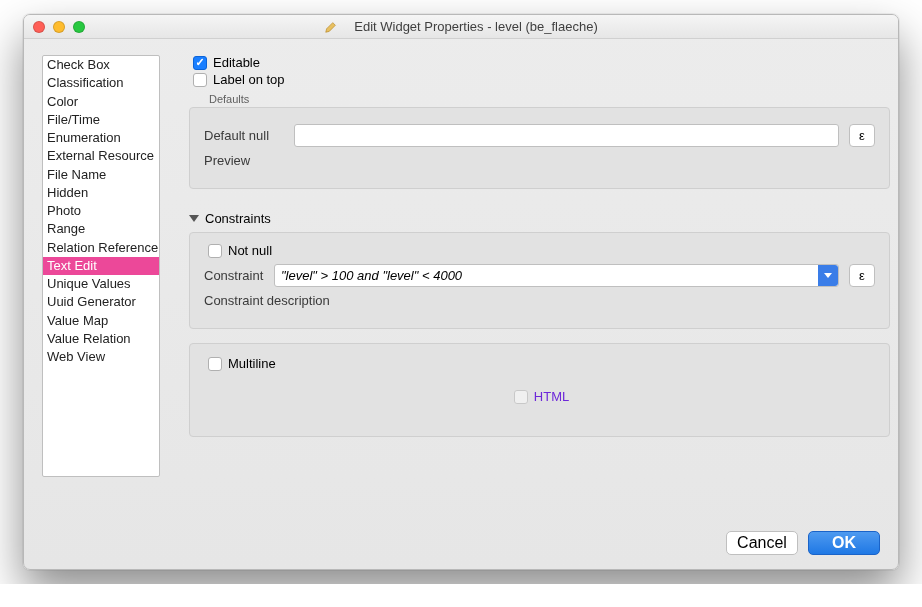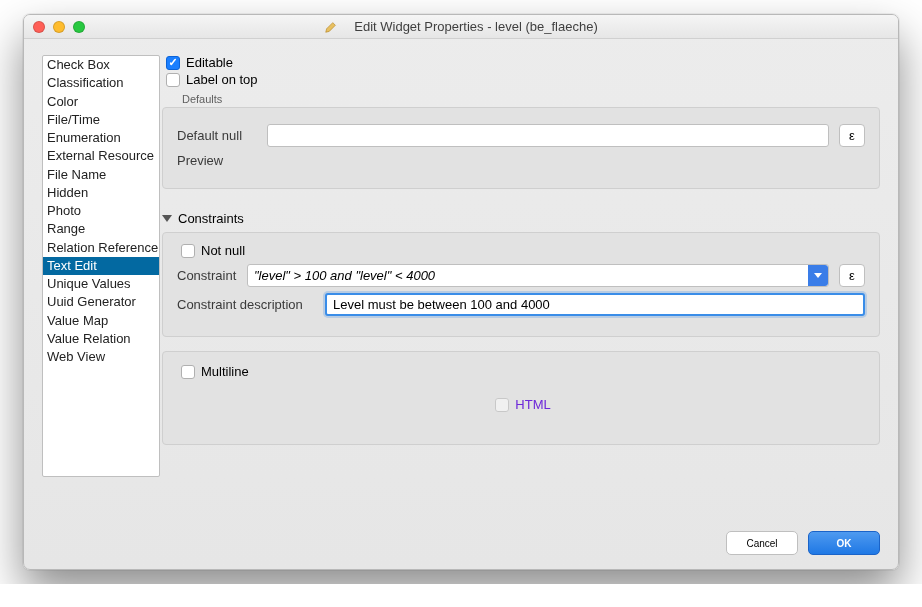--- a/index.html
+++ b/index.html
@@ -31,37 +31,37 @@
   align-items: center;
   position: relative;
 }
 .traffic { display: flex; gap: 8px; margin-left: 9px; }
 .light { width: 12px; height: 12px; border-radius: 50%; border: 0.5px solid rgba(0,0,0,0.15); }
 .red { background: #ff5f57; }
 .yellow { background: #febc2e; }
 .green { background: #28c840; }
 .title { position: absolute; left: 0; right: 0; text-align: center; font-size: 13px; color: #3f3f3f; pointer-events: none; display: flex; align-items: center; justify-content: center; gap: 16px; }
 .title-icon { width: 14px; height: 14px; display: inline-block; }
-.content { flex: 1; display: flex; padding: 16px 18px 14px 18px; gap: 2px; justify-content: space-between; }
+.content { flex: 1; display: flex; padding: 16px 8px 14px 18px; gap: 29px; justify-content: space-between; }
 .sidebar {
   width: 118px;
   background: #fff;
   border: 1px solid #bfbfbf;
   border-radius: 2px;
   overflow: hidden;
 }
 .sidebar-item {
   padding: 1px 4px 1px 4px;
   font-size: 13px;
   color: #222;
   cursor: default;
   white-space: nowrap;
   line-height: 1.25;
 }
-.sidebar-item.selected { background: #0369a1; color: #fff; }
+.sidebar-item.selected { background: #ec4899; color: #fff; }
 .main { flex: 1; display: flex; flex-direction: column; }
 .checkbox-row { display: flex; align-items: center; gap: 6px; margin-bottom: 2px; margin-left: 4px; }
 .checkbox { width: 14px; height: 14px; border: 1px solid #b0b0b0; border-radius: 3px; background: #fff; display: inline-flex; align-items: center; justify-content: center; }
 .checkbox.checked { background: #1a7fff; border-color: #0b63d8; }
 .checkbox.checked::after { content: "✓"; color: #fff; font-size: 11px; line-height: 1; font-weight: bold; }
 .group-label { color: #5f5f5f; font-size: 11px; margin-left: 20px; margin-top: 4px; margin-bottom: 2px; }
 .panel {
   background: #e2e2e2;
   border: 1px solid #cfcfcf;
   border-radius: 4px;
@@ -74,21 +74,21 @@
 .text-input.focused { border: 2px solid #3a8de8; outline: none; box-shadow: 0 0 0 2px rgba(58,141,232,0.25); }
 .eps-btn { width: 26px; height: 23px; background: #fff; border: 1px solid #bfbfbf; border-radius: 4px; font-size: 13px; cursor: default; display: inline-flex; align-items: center; justify-content: center; }
 .disclose { display: flex; align-items: center; gap: 6px; margin: 8px 0 6px 0; }
 .disclose-icon { width: 0; height: 0; border-left: 5px solid transparent; border-right: 5px solid transparent; border-top: 7px solid #555; }
 .select-input { flex: 1; height: 23px; background: #fff; border: 1px solid #bfbfbf; border-radius: 3px; padding: 0 6px; font-style: italic; display: flex; align-items: center; position: relative; }
 .select-cap { position: absolute; right: 0; top: 0; bottom: 0; width: 20px; background: #3a7de8; border-radius: 0 3px 3px 0; display: flex; align-items: center; justify-content: center; }
 .select-cap::after { content: ""; width: 0; height: 0; border-left: 4px solid transparent; border-right: 4px solid transparent; border-top: 5px solid #fff; }
 .html-row { display: flex; justify-content: center; align-items: center; margin-top: 18px; }
 .html-row .checkbox-row { color: #6d28d9; }
 .footer { display: flex; justify-content: flex-end; gap: 10px; padding: 0 18px 14px 0; }
-.btn { min-width: 72px; height: 24px; border-radius: 5px; border: 1px solid #bfbfbf; background: #fff; font-size: 10px; cursor: default; margin-top: 40px; }
+.btn { min-width: 72px; height: 24px; border-radius: 5px; border: 1px solid #bfbfbf; background: #fff; font-size: 16px; cursor: default; margin-top: 40px; }
 .btn.primary { background: linear-gradient(#4e9af0, #1f78e5); color: #fff; border-color: #1a63c8; font-weight: bold; }
 </style>
 </head>
 <body>
 
 <div class="window">
   <div class="titlebar">
     <div class="traffic">
       <div class="light red"></div>
       <div class="light yellow"></div>
@@ -159,21 +159,20 @@
         <div class="field-row">
           <span class="field-label" style="min-width:60px">Constraint</span>
           <div class="select-input">
             <span>"level" &gt; 100 and "level" &lt; 4000</span>
             <span class="select-cap"></span>
           </div>
           <button class="eps-btn">ε</button>
         </div>
         <div class="field-row">
           <span class="field-label" style="min-width:138px">Constraint description</span>
-          <input class="text-input focused" value="Level must be between 100 and 4000" style="">
         </div>
       </div>
 
       <div class="panel" style="padding:12px 14px 30px 14px;">
         <div class="checkbox-row">
           <span class="checkbox"></span>
           <span>Multiline</span>
         </div>
         <div class="html-row">
           <div class="checkbox-row">

